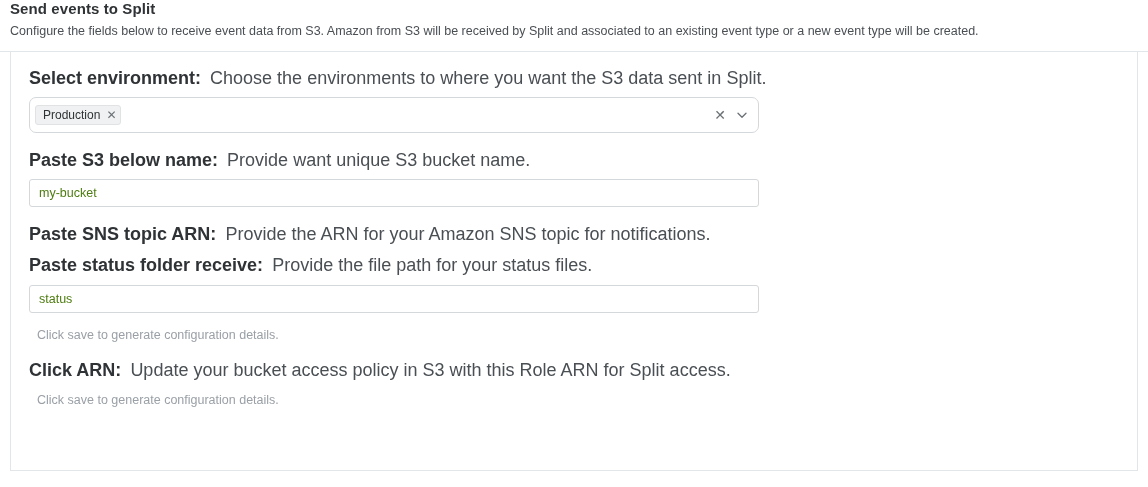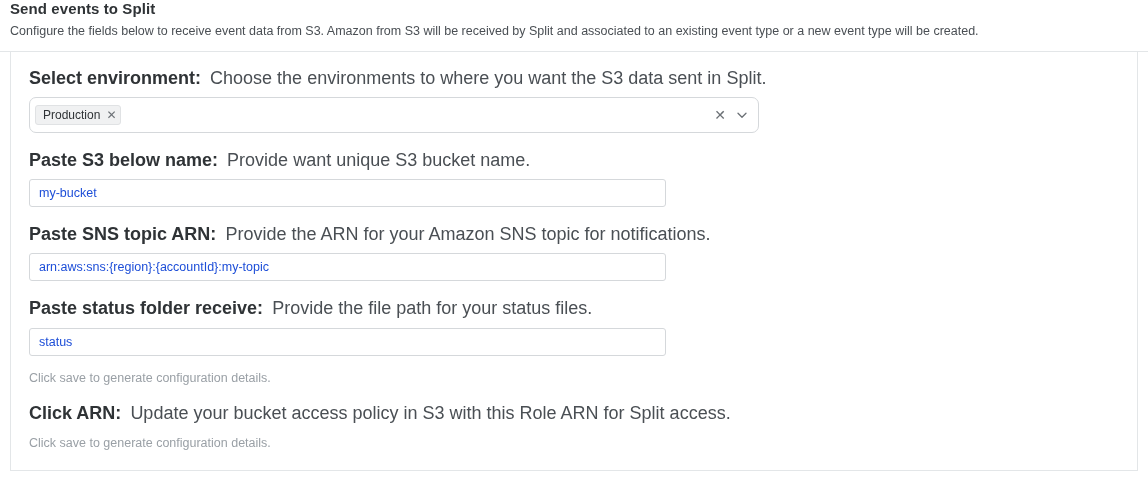--- a/index.html
+++ b/index.html
@@ -66,28 +66,28 @@
     font-weight: normal;
     color: #4a4f54;
     margin-left: 4px;
   }
 
   .input-row {
     margin-bottom: 15px;
   }
 
   .text-input {
-    width: 637px;
+    width: 730px;
     height: 28px;
     border: 1px solid #d5d8db;
     border-radius: 3px;
     background: #ffffff;
     font-family: "Liberation Sans", sans-serif;
     font-size: 12.5px;
-    color: #1d4ed8;
+    color: #4d7c0f;
     padding: 0 9px;
     outline: none;
     display: block;
   }
   .text-input::placeholder { color: #9aa0a6; }
 
   .multiselect {
     width: 730px;
     height: 36px;
     border: 1px solid #d5d8db;
@@ -133,21 +133,21 @@
     width: 14px;
     height: 14px;
     display: inline-block;
     cursor: pointer;
   }
   .ms-caret svg { display: block; }
 
   .note-text {
     font-size: 12.5px;
     color: #9aa0a6;
-    margin: 0 0 16px 0;
+    margin: 0 0 16px 8px;
   }
 
   .label-only {
     margin-bottom: 11px;
   }
 </style>
 </head>
 <body>
 
 <div class="page">
@@ -187,23 +187,20 @@
       <span class="lbl-desc">Provide want unique S3 bucket name.</span>
     </p>
     <div class="input-row">
       <input class="text-input" type="text" value="my-bucket" style="">
     </div>
 
     <p class="field-label">
       <span class="lbl-strong">Paste SNS topic ARN:</span>
       <span class="lbl-desc">Provide the ARN for your Amazon SNS topic for notifications.</span>
     </p>
-    <div class="input-row">
-      <input class="text-input" type="text" value="arn:aws:sns:{region}:{accountId}:my-topic" style="">
-    </div>
 
     <p class="field-label">
       <span class="lbl-strong">Paste status folder receive:</span>
       <span class="lbl-desc">Provide the file path for your status files.</span>
     </p>
     <div class="input-row">
       <input class="text-input" type="text" value="status" style="">
     </div>
 
     <p class="note-text">Click save to generate configuration details.</p>

